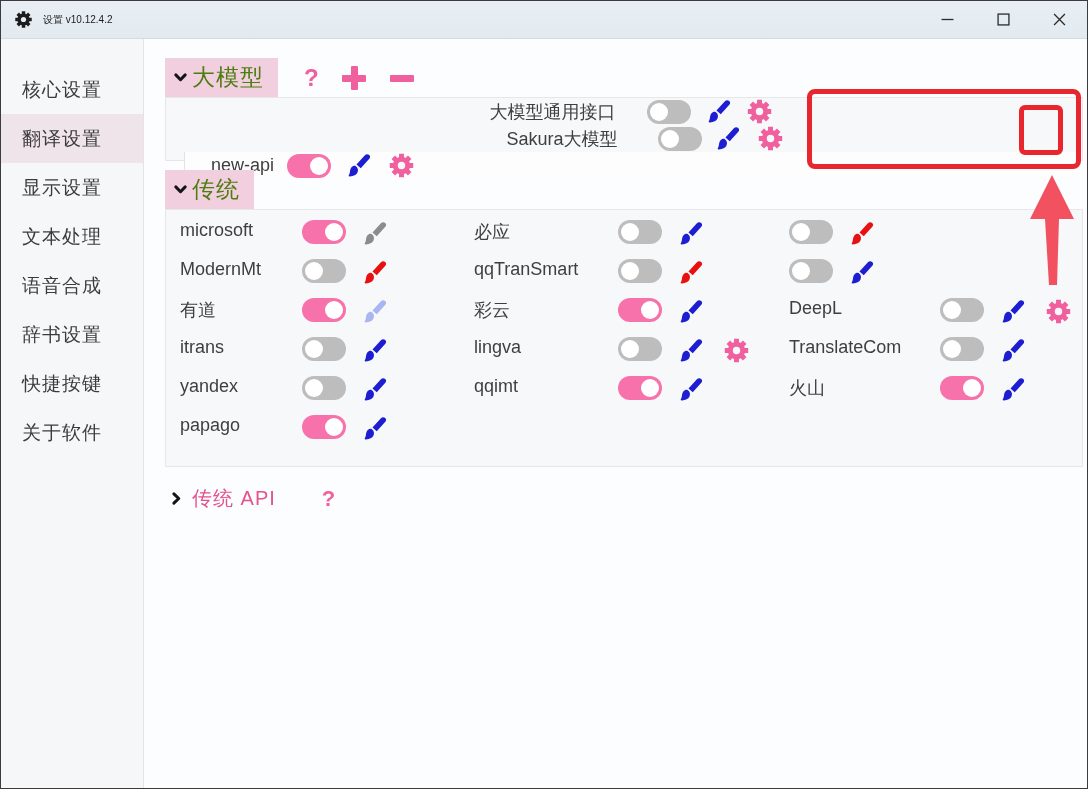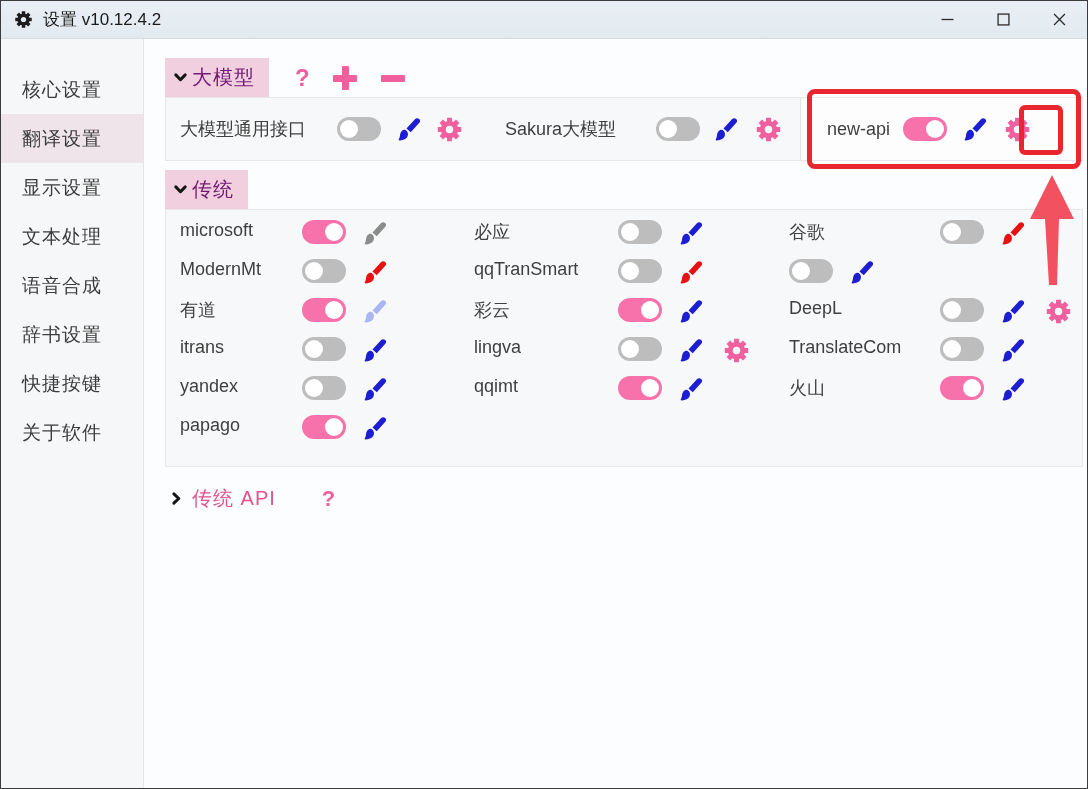--- a/index.html
+++ b/index.html
@@ -11,21 +11,21 @@
     background:#fcfdfe; border:1px solid #3c3c3c; overflow:hidden;
   }
 
   
   .titlebar{
     height:38px; background:linear-gradient(#e9eff4,#e2eaf0);
     display:flex; align-items:center; border-bottom:1px solid #d4dce2;
     --hole:#e6edf2;
   }
   .titlebar .app-gear{ width:19px; height:19px; margin-left:13px; color:#1c1c1c; }
-  .titlebar .title{ margin-left:10px; font-size:17px; color:#1a1a1a; }
+  .titlebar .title{ margin-left:10px; font-size:10px; color:#1a1a1a; }
   .win-controls{ margin-left:auto; display:flex; height:100%; }
   .win-btn{ width:56px; height:100%; display:flex; align-items:center; justify-content:center; }
   .win-btn svg{ width:13px; height:13px; }
 
   
   .body-row{ display:flex; height:750px; }
   .sidebar{
     width:145px; background:#f6f7f9; border-right:1px solid #e4e4e7; padding-top:26px;
   }
   .side-item{
@@ -36,21 +36,21 @@
 
   .main{ position:relative; flex:1; background:#fcfdfe; padding:19px 4px 0 21px; }
 
   
   .section-head{ display:flex; align-items:center; }
   .head-block{
     display:inline-flex; align-items:center; gap:4px;
     background:#f2cfdf; padding:7px 14px 7px 8px; height:39px;
   }
   .head-block .chev{ width:15px; height:15px; flex:none; }
-  .head-title{ font-size:20px; color:#701a75; letter-spacing:1px; }
+  .head-title{ font-size:23px; color:#4d7c0f; letter-spacing:1px; }
   .help-q{
     font-size:24px; font-weight:800; color:#f0609e; margin-left:26px; line-height:1;
   }
   .plus-ic,.minus-ic{ position:relative; width:26px; height:26px; margin-left:22px; }
   .plus-ic::before,.minus-ic::before{
     content:""; position:absolute; left:1px; top:10px; width:24px; height:7px; background:#f0609e; border-radius:1px;
   }
   .plus-ic::after{
     content:""; position:absolute; left:10px; top:1px; width:7px; height:24px; background:#f0609e; border-radius:1px;
   }
@@ -58,21 +58,21 @@
   
   .collapsed-row{ display:flex; align-items:center; margin-left:4px; }
   .collapsed-row .chev{ width:15px; height:15px; }
   .collapsed-title{ font-size:20px; color:#e2538f; margin-left:8px; letter-spacing:1px; }
   .collapsed-row .help-q{ margin-left:46px; font-size:22px; }
 
   
   .panel{
     width:918px; background:#f7f8fa; border:1px solid #e7e7ea; --hole:#f7f8fa;
   }
-  .panel-llm{ height:64px; display:flex; align-items:center; }
+  .panel-llm{ height:64px; display:flex; align-items:center;flex-direction:column; }
 
   .svc-label{ font-size:18px; color:#3f3f3f; }
 
   
   .toggle{
     position:relative; display:inline-block; width:44px; height:24px; border-radius:12px; flex:none;
   }
   .toggle .knob{
     position:absolute; top:3px; width:18px; height:18px; border-radius:50%; background:#fff;
   }
@@ -364,21 +364,20 @@
                 <span class="knob"></span>
               </span>
             <svg class="brush brush-blue" viewBox="0 0 24 24">
                 <use href="#brush"></use>
               </svg>
           </div>
         </div>
 
         <div class="gcol gcol3">
           <div class="cell">
-            <span class="svc-label">谷歌</span>
             <span class="toggle off">
                 <span class="knob"></span>
               </span>
             <svg class="brush brush-red" viewBox="0 0 24 24">
                 <use href="#brush"></use>
               </svg>
           </div>
           <div class="cell">
             <span class="toggle off">
                 <span class="knob"></span>

